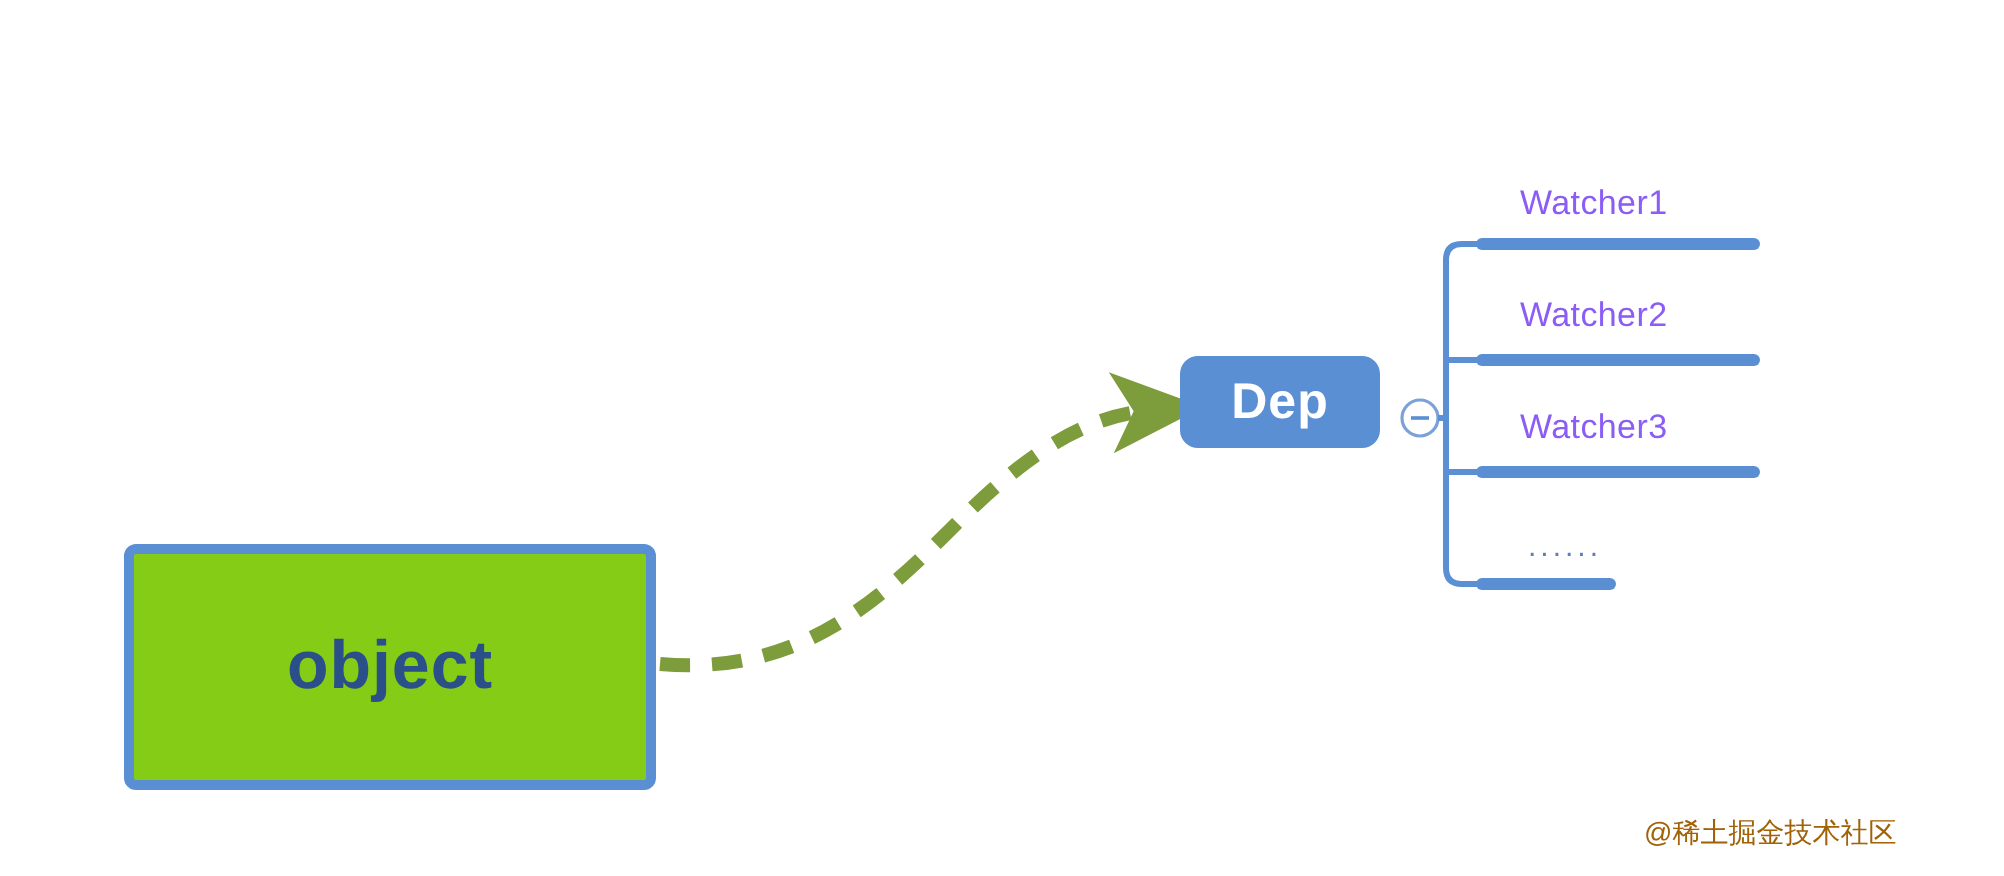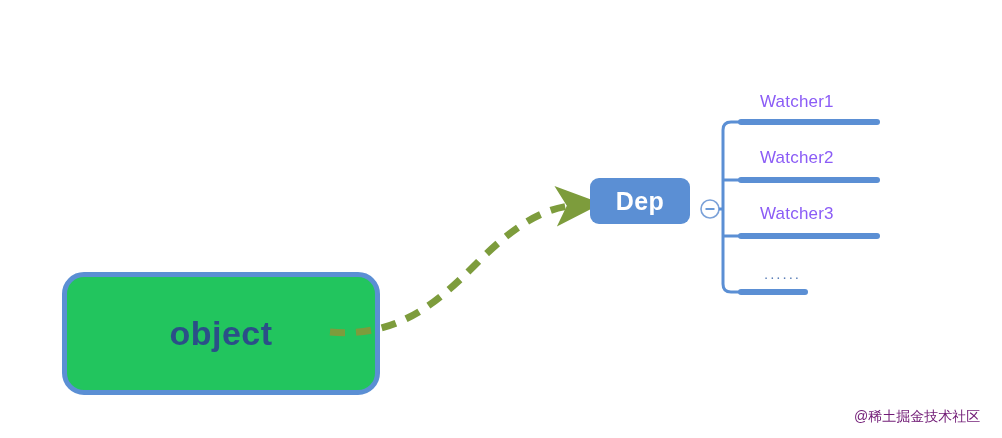--- a/index.html
+++ b/index.html
@@ -18,26 +18,26 @@
     width: 1002px;
     height: 438px;
     background: #ffffff;
   }
 
   
   #object-node {
     position: absolute;
     left: 62px;
     top: 272px;
-    width: 318px;
+    width: 266px;
     height: 123px;
     box-sizing: border-box;
-    background: #22c55e;
+    background: #84cc16;
     border: 5px solid #5b8fd4;
-    border-radius: 22px;
+    border-radius: 6px;
     display: flex;
     align-items: center;
     justify-content: center;
   }
   #object-label {
     font-size: 34px;
     font-weight: bold;
     color: #2b4f88;
     letter-spacing: 0.5px;
   }
@@ -100,23 +100,22 @@
     background: #5b8fd4;
     border-radius: 3px;
   }
 
   
   #watermark {
     position: absolute;
     left: 822px;
     top: 408px;
     font-size: 14px;
-    color: #701a75;
+    color: #a16207;
     white-space: nowrap;
-    margin-left: 32px;
   }
 </style>
 </head>
 <body>
 
 <div id="diagram-root">
 
   <div id="object-node">
     <span id="object-label">object</span>
   </div>

